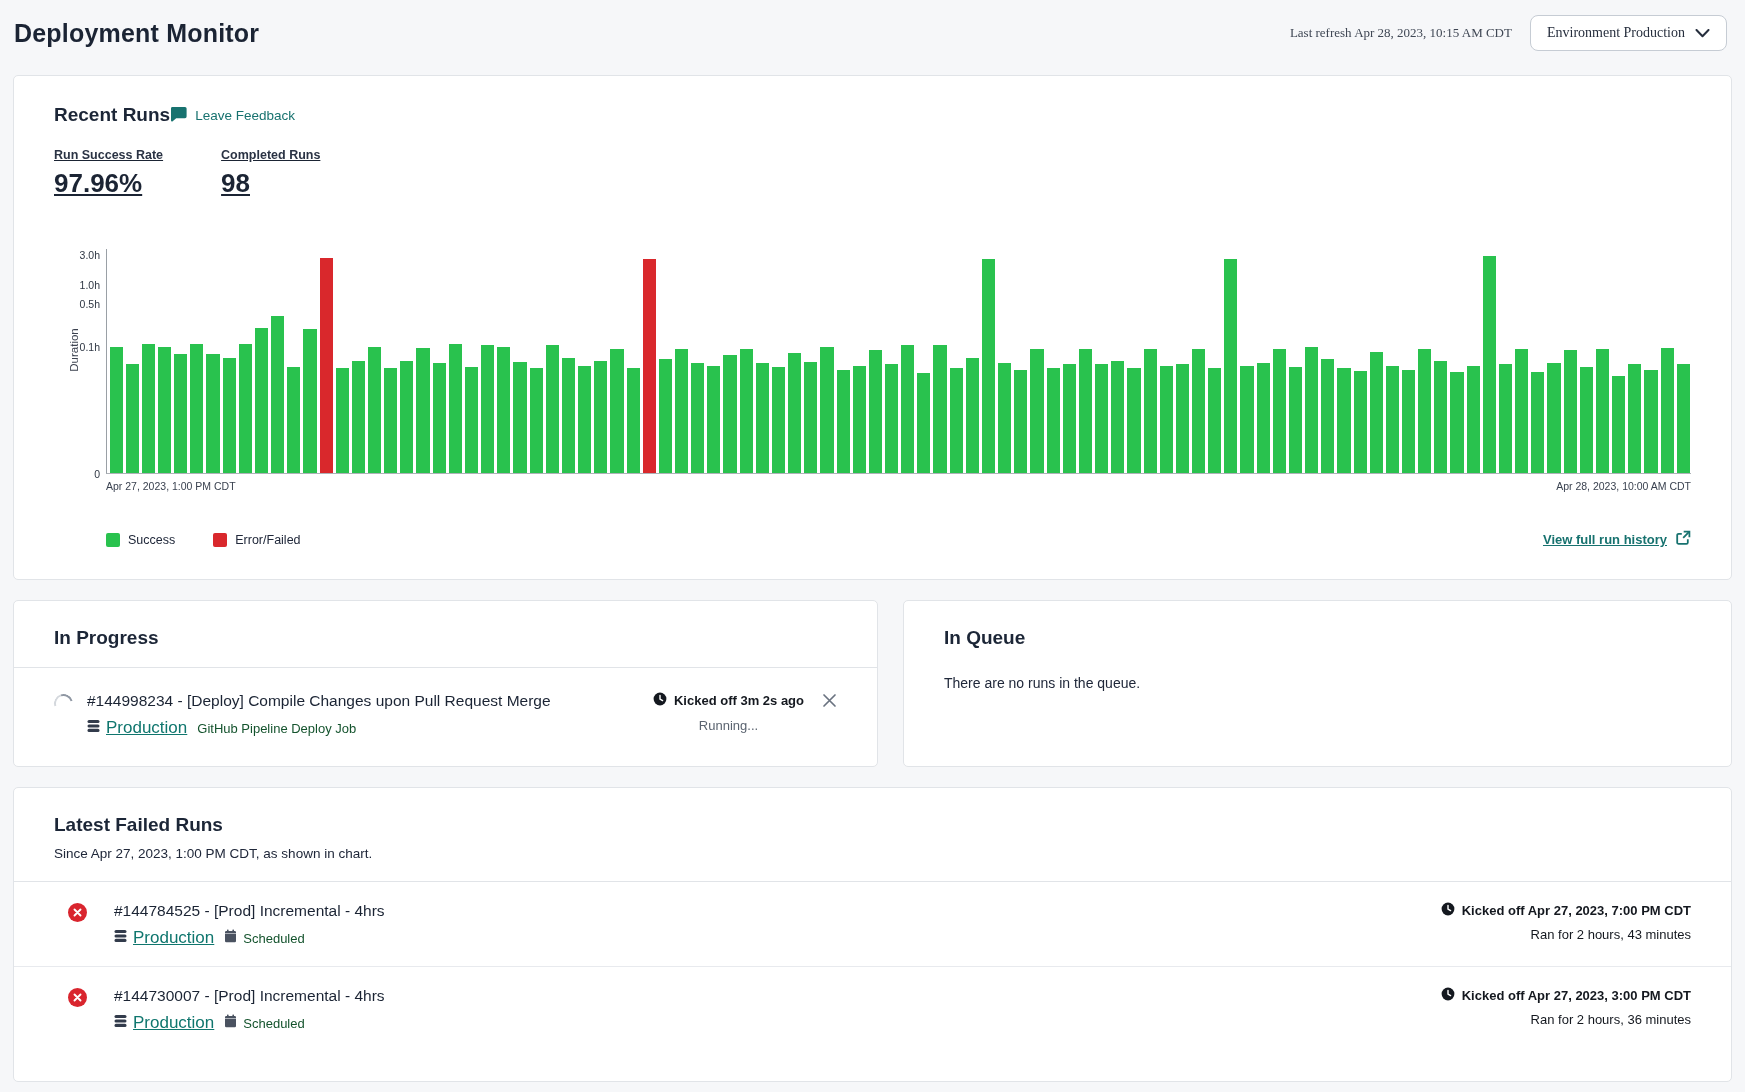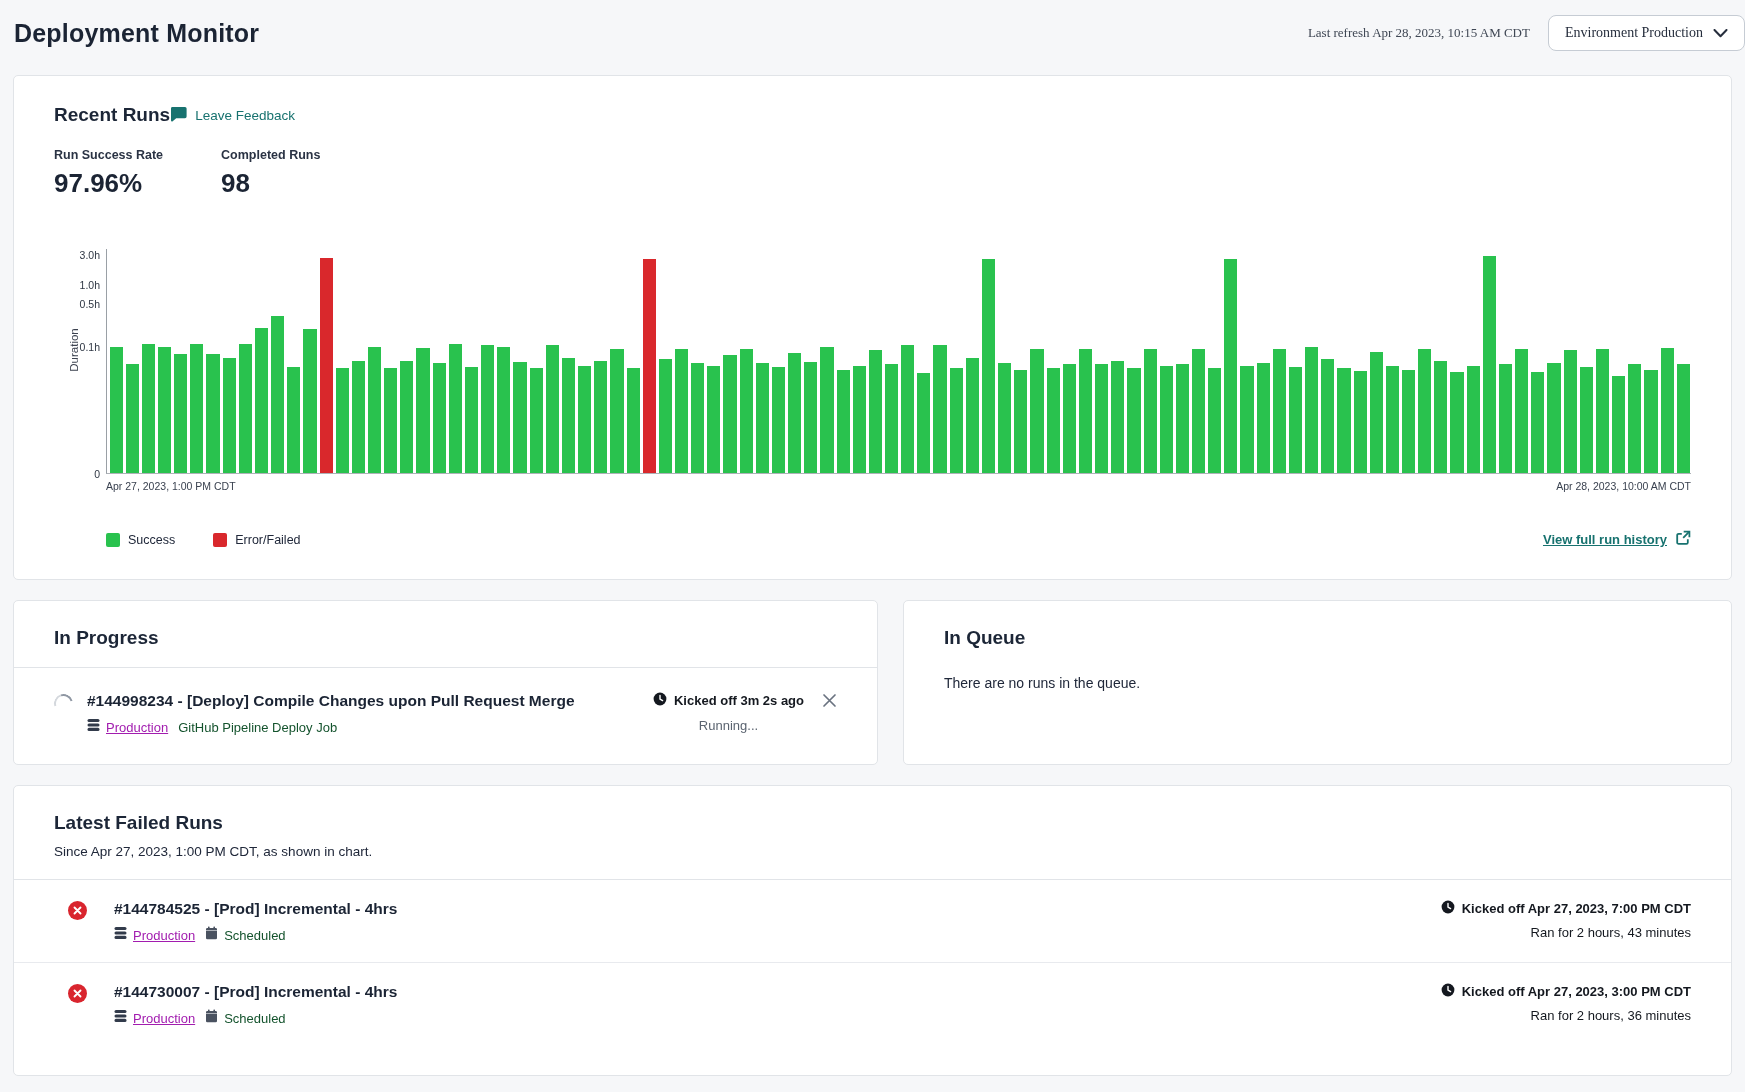--- a/index.html
+++ b/index.html
@@ -1,35 +1,35 @@
 <!DOCTYPE html>
 <html><head>
 <meta charset="utf-8">
 <style>
   * { margin:0; padding:0; box-sizing:border-box; }
   html,body { background:#f6f7f9; font-family:"Liberation Sans", sans-serif; color:#1b2434; }
   .page { width:1745px; height:1092px; background:#f6f7f9; overflow:hidden; }
 
   
-  .topbar { display:flex; align-items:center; justify-content:space-between; padding:10px 0 6px 14px; height:62px; }
+  .topbar { display:flex; align-items:center; justify-content:space-between; padding:10px 18px 6px 14px; height:62px; }
   .page-title { font-size:25px; font-weight:700; color:#1b2434; letter-spacing:.2px; }
   .topbar-right { display:flex; align-items:center; gap:18px;font-family:Liberation Serif, serif; }
   .last-refresh { font-size:13px; color:#3f4754; }
   .env-select { display:flex; align-items:center; gap:10px; background:#fff; border:1px solid #c6ccd4; border-radius:8px; padding:9px 16px; font-size:14px; color:#262e3d; cursor:pointer; }
   .env-select svg { display:block; }
 
   
   .card { background:#fff; border:1px solid #e1e4e8; border-radius:5px; margin:0 13px; }
   .card-h2 { font-size:19px; font-weight:700; color:#1c2637; }
 
   
   .recent { padding:28px 40px 30px 40px; margin-top:13px; }
   .recent-head { display:flex; align-items:center; }
   .feedback { display:flex; align-items:center; gap:8px; color:#17726f; font-size:13.5px; cursor:pointer; }
-  .stats { display:flex; gap:58px; margin-top:22px; }
+  .stats { display:flex; gap:58px; margin-top:22px;text-decoration:underline; }
   .stat-label { font-size:12.5px; font-weight:700; color:#2a3344; }
   .stat-value { font-size:26px; font-weight:700; color:#1b2434; margin-top:6px; }
 
   .chart-wrap { margin-top:50px; }
   .chart-row { display:flex; }
   .y-gutter { position:relative; width:52px; flex:0 0 52px; }
   .y-axis-title { position:absolute; left:-2px; top:45%; transform:translateY(-50%) rotate(-90deg); transform-origin:center; font-size:11.5px; color:#3c4250; }
   .y-tick { position:absolute; right:6px; transform:translateY(-50%); font-size:10.5px; color:#2f3744; white-space:nowrap; }
   .plot { position:relative; flex:1; height:225px; border-left:1px solid #9aa0a6; border-bottom:1px solid #aeb2b8; display:flex; align-items:flex-end; padding-left:1px; }
   .bar { flex:1; margin:0 1.5px; min-width:3px; cursor:pointer; }
@@ -43,24 +43,24 @@
 
   
   .mid-row { display:flex; gap:25px; margin:20px 13px 0 13px; }
   .mid-row .card { margin:0; }
   .inprogress { flex:0 0 865px; padding:26px 40px 28px 40px; }
   .inqueue { flex:1; padding:26px 40px 28px 40px; }
   .card-divider { height:1px; background:#e1e4e8; margin:18px -40px 0 -40px; }
   .run-row { display:flex; margin-top:24px; }
   .spinner { width:19px; height:19px; border-radius:50%; border:2px solid transparent; border-top-color:#8f97a3; border-left-color:#d4d8dd; transform:rotate(28deg); margin-top:2px; }
   .run-main { flex:1; margin-left:14px; }
-  .run-title { font-size:15.5px; font-weight:700; color:#1b2434; }
+  .run-title { font-size:15.5px; font-weight:400; color:#1b2434; }
   .run-sub { display:flex; align-items:center; gap:10px; margin-top:8px; }
   .env-link { display:flex; align-items:center; gap:6px; }
-  .env-link .lnk { color:#a21caf; font-size:13px; text-decoration:underline; cursor:pointer; }
+  .env-link .lnk { color:#0f766e; font-size:17px; text-decoration:underline; cursor:pointer; }
   .job-name { font-size:13px; color:#14532d; }
   .run-right { text-align:center; margin-right:18px; }
   .kicked { display:flex; align-items:center; justify-content:flex-end; gap:7px; font-size:13px; font-weight:700; color:#14181f; }
   .running { font-size:13px; color:#5b6470; margin-top:9px; }
   .close-x { cursor:pointer; margin-top:1px; }
   .queue-empty { font-size:14px; color:#20283a; margin-top:26px; }
 
   
   .failed { margin-top:20px; padding:26px 40px 30px 40px; }
   .failed-sub { font-size:13.5px; color:#20283a; margin-top:10px; }

